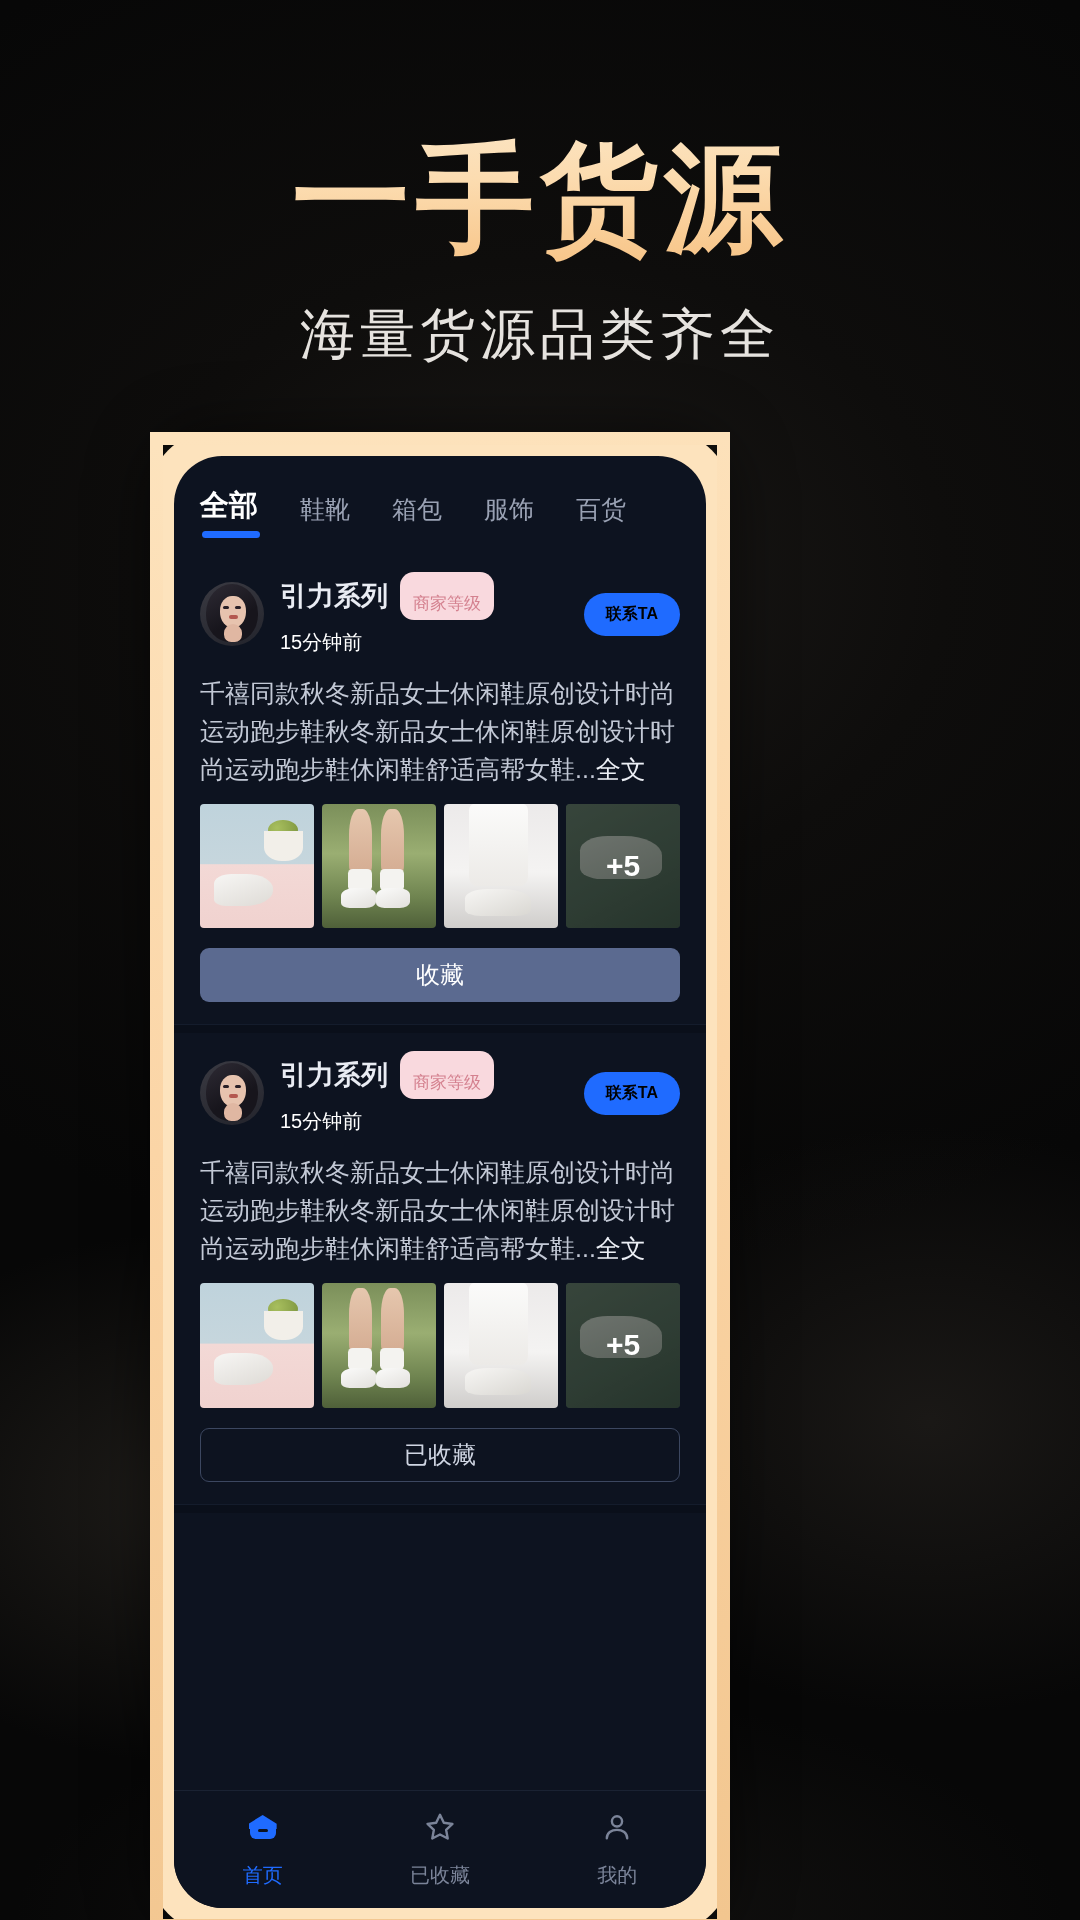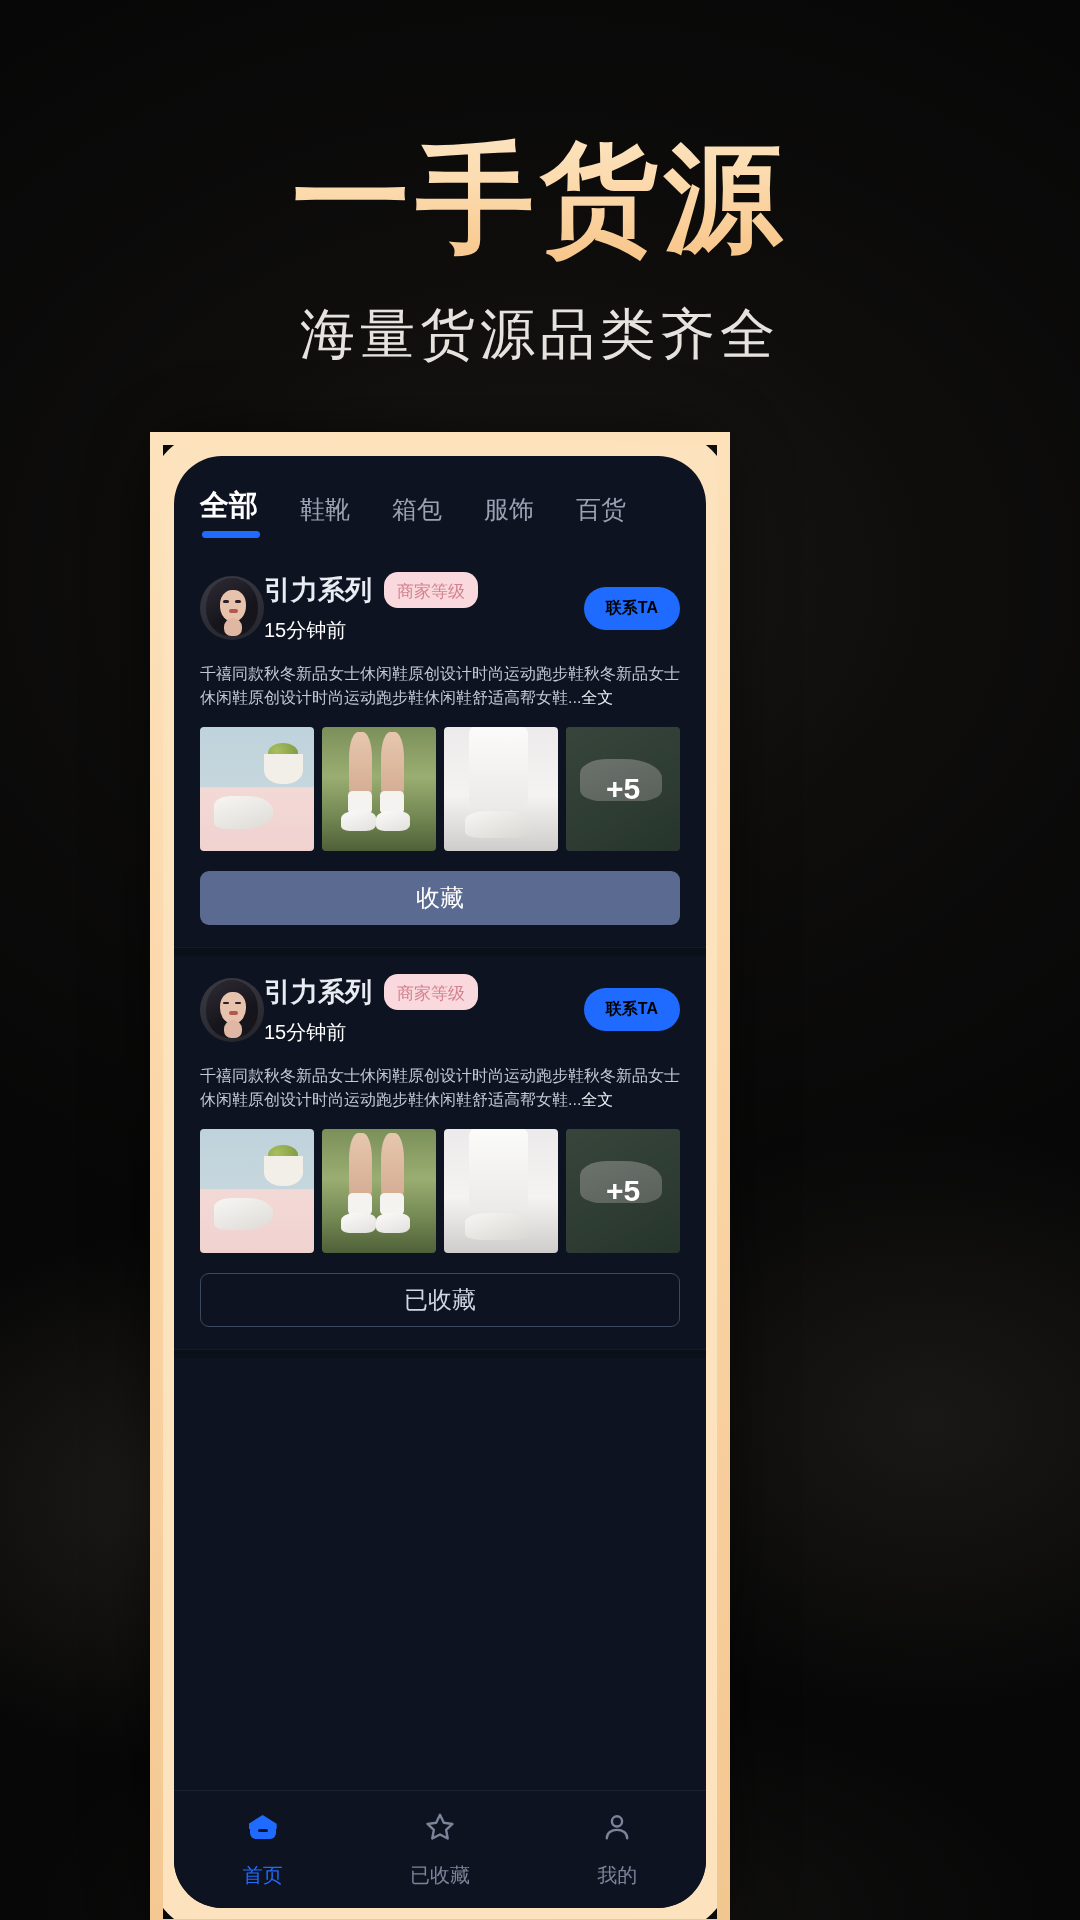--- a/index.html
+++ b/index.html
@@ -118,21 +118,21 @@
     position:absolute; left:2px; bottom:2px;
     width:58px; height:7px; border-radius:4px;
     background:#1f6bff;
   }
 
   
   .feed{ margin-top:14px; }
   .card{ padding:18px 26px 22px 26px; }
   .card-sep{ height:9px; background:#0a0f1a; border-top:1px solid #141c2c; }
 
-  .card-head{ display:flex; align-items:center; }
+  .card-head{ display:flex; align-items:center; gap:16px; }
   .avatar{
     width:64px; height:64px; border-radius:50%;
     flex:0 0 auto; overflow:hidden; position:relative;
     background:linear-gradient(160deg,#3a3a42,#23242c);
   }
   .avatar .hair{
     position:absolute; left:6px; top:2px; width:52px; height:58px;
     background:linear-gradient(150deg,#2a2730 10%,#17151c 60%);
     border-radius:50% 50% 46% 46%;
   }
@@ -153,38 +153,38 @@
     position:absolute; left:24px; top:42px; width:18px; height:18px;
     background:#e0b7a2; border-radius:50% 50% 40% 40%;
   }
 
   .head-text{ flex:1 1 auto; min-width:0; }
   .name-row{ display:flex; align-items:center; gap:12px; }
   .uname{ color:#e9ecf3; font-size:27px; font-weight:bold; }
   .badge{
     background:#f9d9de; color:#d4818f;
     font-size:17px; border-radius:14px;
-    padding:8px 13px 5px 13px; white-space:nowrap;
+    padding:20px 13px 5px 13px; white-space:nowrap;
   }
   .time{ color:#ffffff; font-size:20px; margin-top:9px; }
 
   .contact-btn{
     flex:0 0 auto;
     background:#1f6bff; color:#000000;
     font-size:16px; font-weight:bold;
     border-radius:26px;
     padding:11px 22px;
     border:none;
     white-space:nowrap;
   }
 
   .desc{
     margin-top:18px;
     color:#c3c9d6;
-    font-size:16px;
+    font-size:25px;
     line-height:1.52;
     position:relative;
   }
   .desc .more{ color:#eceff5; }
 
   .grid{
     margin-top:16px;
     display:grid;
     grid-template-columns:repeat(4,1fr);
     gap:8px;

